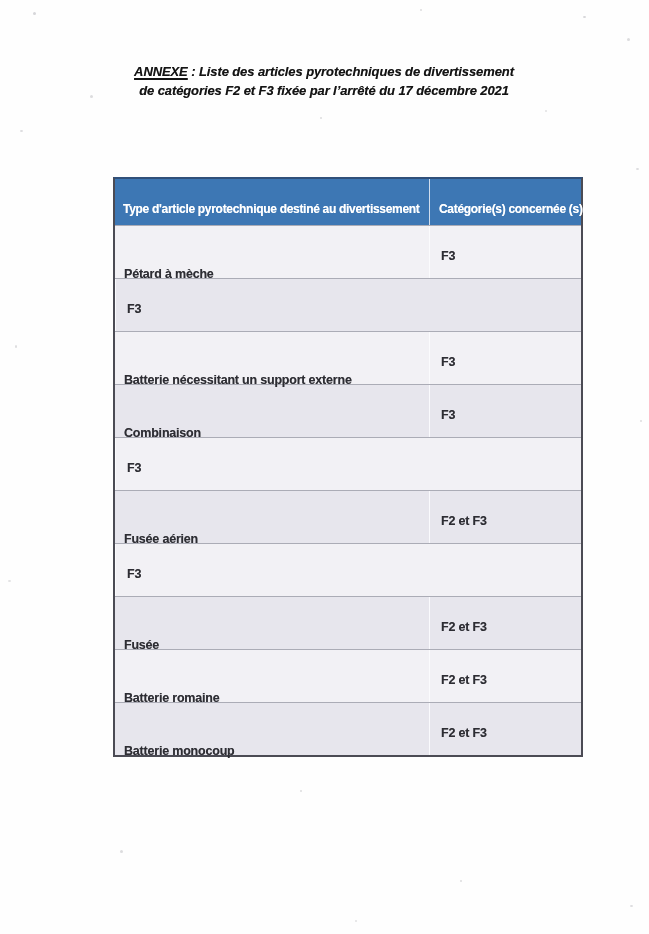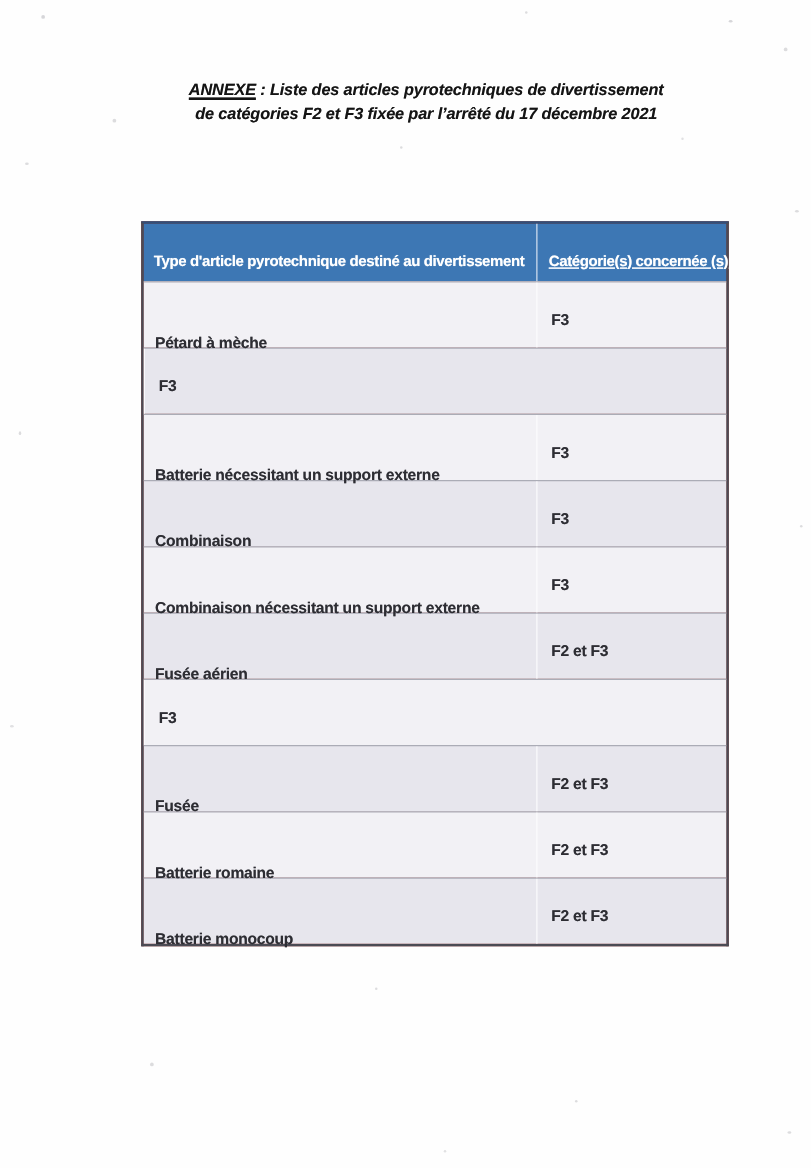--- a/index.html
+++ b/index.html
@@ -11,21 +11,21 @@
   }
   .page {
     position: relative;
     width: 649px; height: 934px;
     background: #fefefe;
   }
 
   
   .title-block {
     position: absolute;
-    left: 61px; top: 62px; width: 560px;
+    left: 44px; top: 62px; width: 560px;
     text-align: center;
     font-style: italic;
     font-weight: bold;
     font-size: 13px;
     line-height: 19px;
     color: #141414;
     text-shadow: 0 0 0.5px rgba(20,20,20,0.55);
     letter-spacing: -0.1px;
   }
   .annexe-underline {
@@ -33,40 +33,40 @@
     text-decoration-thickness: 1.5px;
     text-underline-offset: 2px;
   }
 
   
   .pyro-table {
     position: absolute;
     left: 113px; top: 177px; width: 470px;
     border: 2px solid #4b4b54;
     border-top: 2px solid #31507a;
-    background: #7f1d1d;
+    background: #1d4ed8;
   }
   .thead-row {
     display: flex;
     height: 46px;
     background: #3d77b4;
   }
   .th {
     display: flex;
     align-items: center;
     padding-top: 13px;
     color: #ffffff;
     font-weight: bold;
     font-size: 12px;
     letter-spacing: -0.3px;
     text-shadow: 0 0 0.6px rgba(255,255,255,0.7);
     white-space: nowrap;
   }
   .th-type { width: 314px; padding-left: 8px; }
-  .th-cat  { width: 136px; padding-left: 9px; border-left: 1px solid rgba(235,240,248,0.85); text-decoration: underline; }
+  .th-cat  { width: 136px; padding-left: 9px; border-left: 1px solid rgba(235,240,248,0.85); }
 
   .trow {
     display: flex;
     height: 53px;
     border-top: 1px solid #abacb6;
   }
   .trow:first-of-type { border-top: 1px solid #c6c7cf; }
   .trow:nth-of-type(odd)  { background: #e7e6ed; }
   .trow:nth-of-type(even) { background: #f2f1f5; }
   .td {
@@ -116,21 +116,20 @@
     </div>
     <div class="trow">
       <div class="td td-type">Batterie nécessitant un support externe</div>
       <div class="td td-cat">F3</div>
     </div>
     <div class="trow">
       <div class="td td-type">Combinaison</div>
       <div class="td td-cat">F3</div>
     </div>
     <div class="trow">
-      <div class="td td-type">Combinaison nécessitant un support externe</div>
       <div class="td td-cat">F3</div>
     </div>
     <div class="trow">
       <div class="td td-type">Fusée aérien</div>
       <div class="td td-cat">F2 et F3</div>
     </div>
     <div class="trow">
       <div class="td td-cat">F3</div>
     </div>
     <div class="trow">

